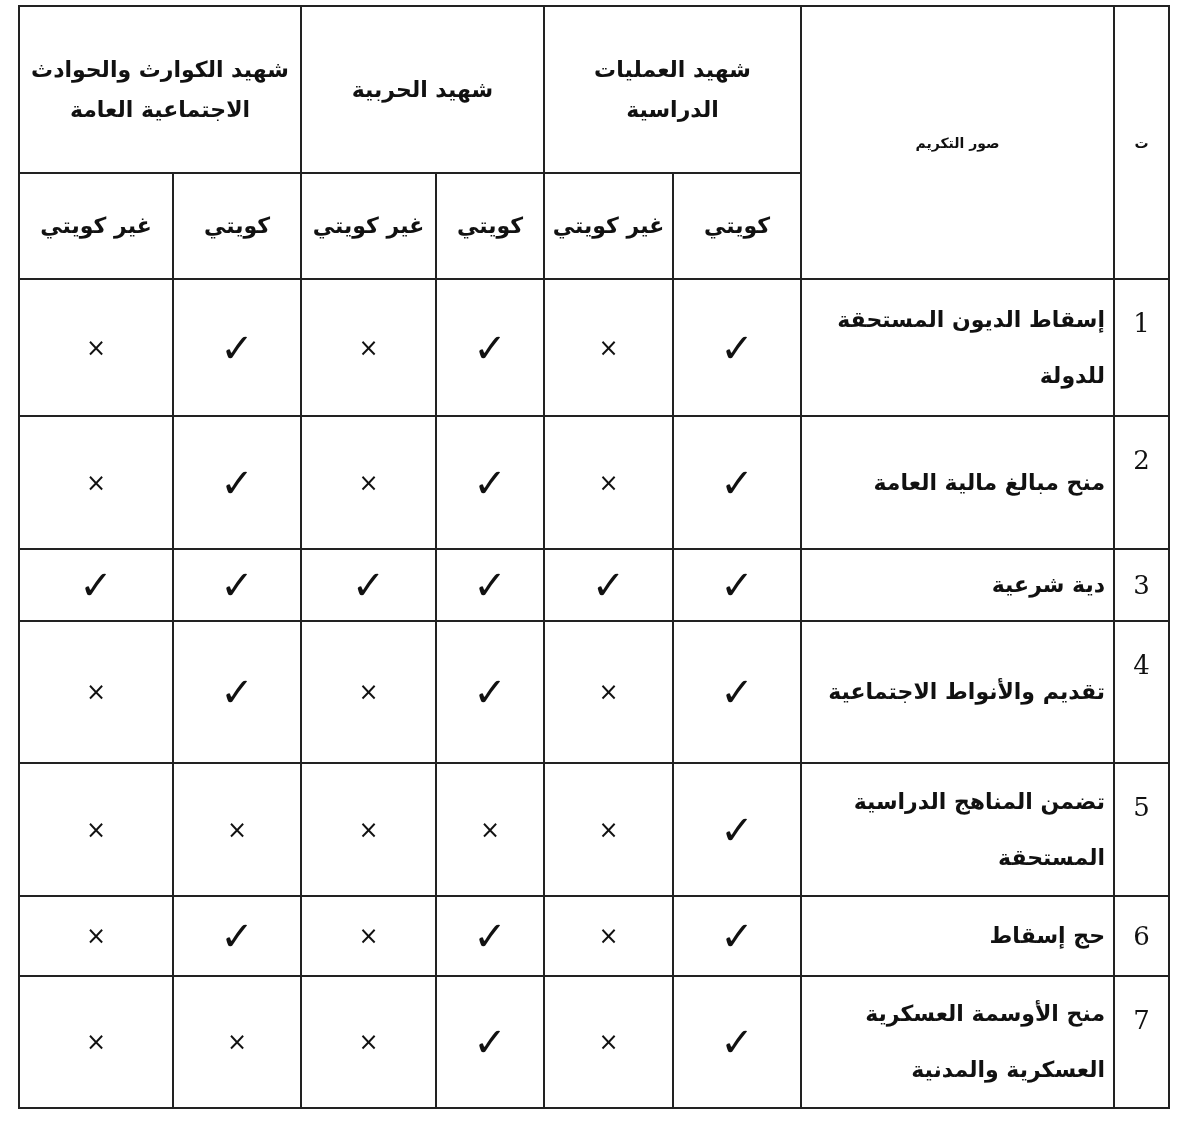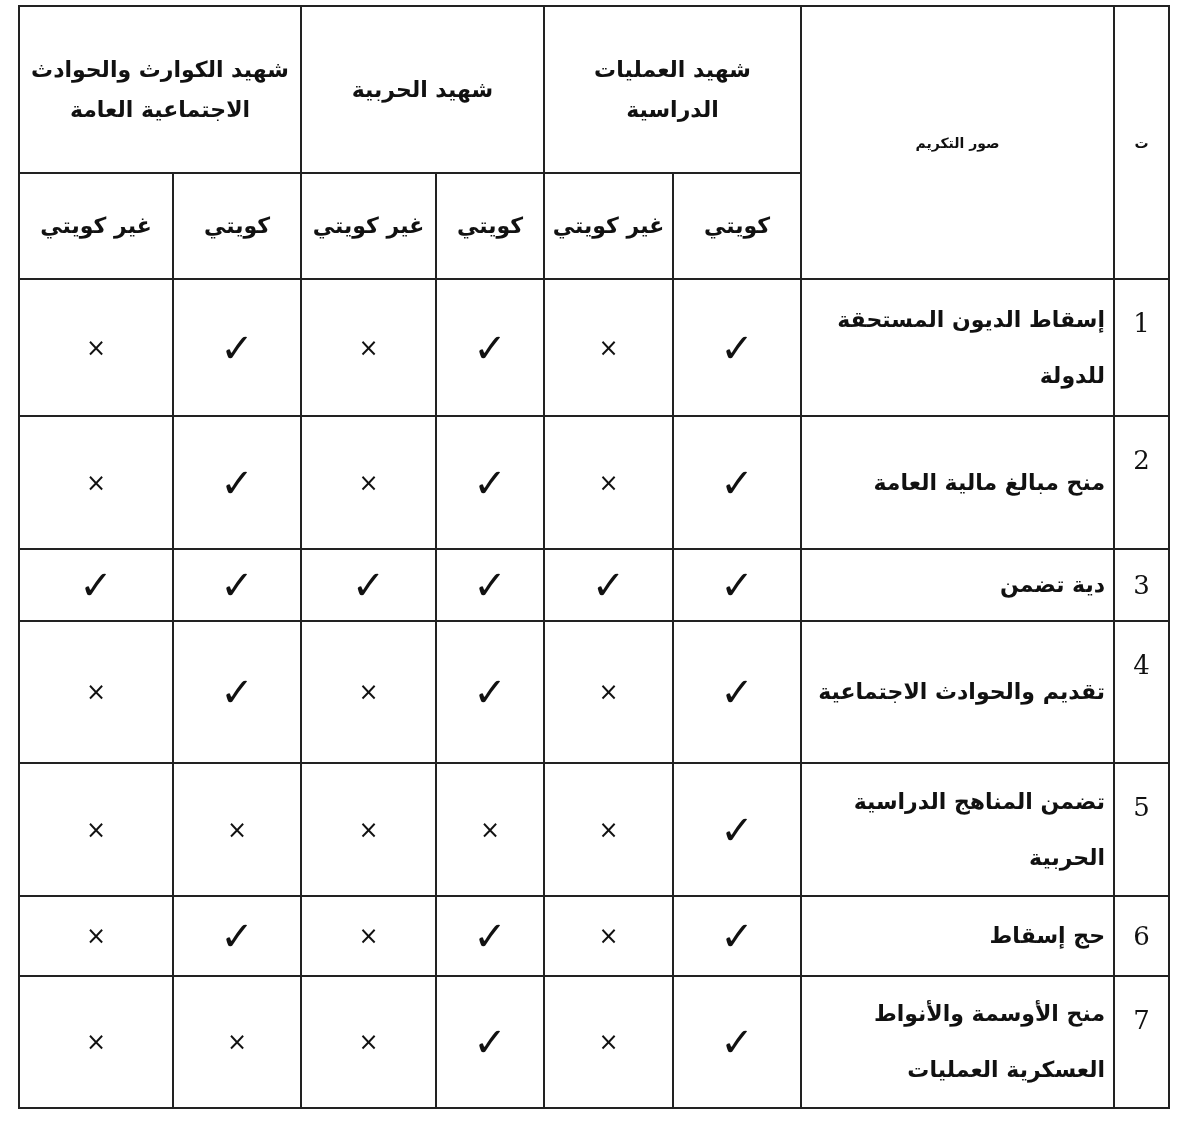--- a/index.html
+++ b/index.html
@@ -137,61 +137,61 @@
       <td class="form">منح مبالغ مالية العامة</td>
       <td><span class="mark-check">✓</span></td>
       <td><span class="mark-cross">×</span></td>
       <td><span class="mark-check">✓</span></td>
       <td><span class="mark-cross">×</span></td>
       <td><span class="mark-check">✓</span></td>
       <td><span class="mark-cross">×</span></td>
     </tr>
     <tr class="r3">
       <td class="num row-short">3</td>
-      <td class="form">دية تضمن</td>
+      <td class="form">دية شرعية</td>
       <td><span class="mark-check">✓</span></td>
       <td><span class="mark-check">✓</span></td>
       <td><span class="mark-check">✓</span></td>
       <td><span class="mark-check">✓</span></td>
       <td><span class="mark-check">✓</span></td>
       <td><span class="mark-check">✓</span></td>
     </tr>
     <tr class="r4">
       <td class="num">4</td>
-      <td class="form">تقديم والحوادث الاجتماعية</td>
+      <td class="form">تقديم والأنواط الاجتماعية</td>
       <td><span class="mark-check">✓</span></td>
       <td><span class="mark-cross">×</span></td>
       <td><span class="mark-check">✓</span></td>
       <td><span class="mark-cross">×</span></td>
       <td><span class="mark-check">✓</span></td>
       <td><span class="mark-cross">×</span></td>
     </tr>
     <tr class="r5">
       <td class="num">5</td>
-      <td class="form">تضمن المناهج الدراسية الحربية</td>
+      <td class="form">تضمن المناهج الدراسية المستحقة</td>
       <td><span class="mark-check">✓</span></td>
       <td><span class="mark-cross">×</span></td>
       <td><span class="mark-cross">×</span></td>
       <td><span class="mark-cross">×</span></td>
       <td><span class="mark-cross">×</span></td>
       <td><span class="mark-cross">×</span></td>
     </tr>
     <tr class="r6">
       <td class="num row-short">6</td>
       <td class="form">حج إسقاط</td>
       <td><span class="mark-check">✓</span></td>
       <td><span class="mark-cross">×</span></td>
       <td><span class="mark-check">✓</span></td>
       <td><span class="mark-cross">×</span></td>
       <td><span class="mark-check">✓</span></td>
       <td><span class="mark-cross">×</span></td>
     </tr>
     <tr class="r7">
       <td class="num">7</td>
-      <td class="form">منح الأوسمة والأنواط العسكرية العمليات</td>
+      <td class="form">منح الأوسمة العسكرية العسكرية والمدنية</td>
       <td><span class="mark-check">✓</span></td>
       <td><span class="mark-cross">×</span></td>
       <td><span class="mark-check">✓</span></td>
       <td><span class="mark-cross">×</span></td>
       <td><span class="mark-cross">×</span></td>
       <td><span class="mark-cross">×</span></td>
     </tr>
   </tbody>
 </table>
 

